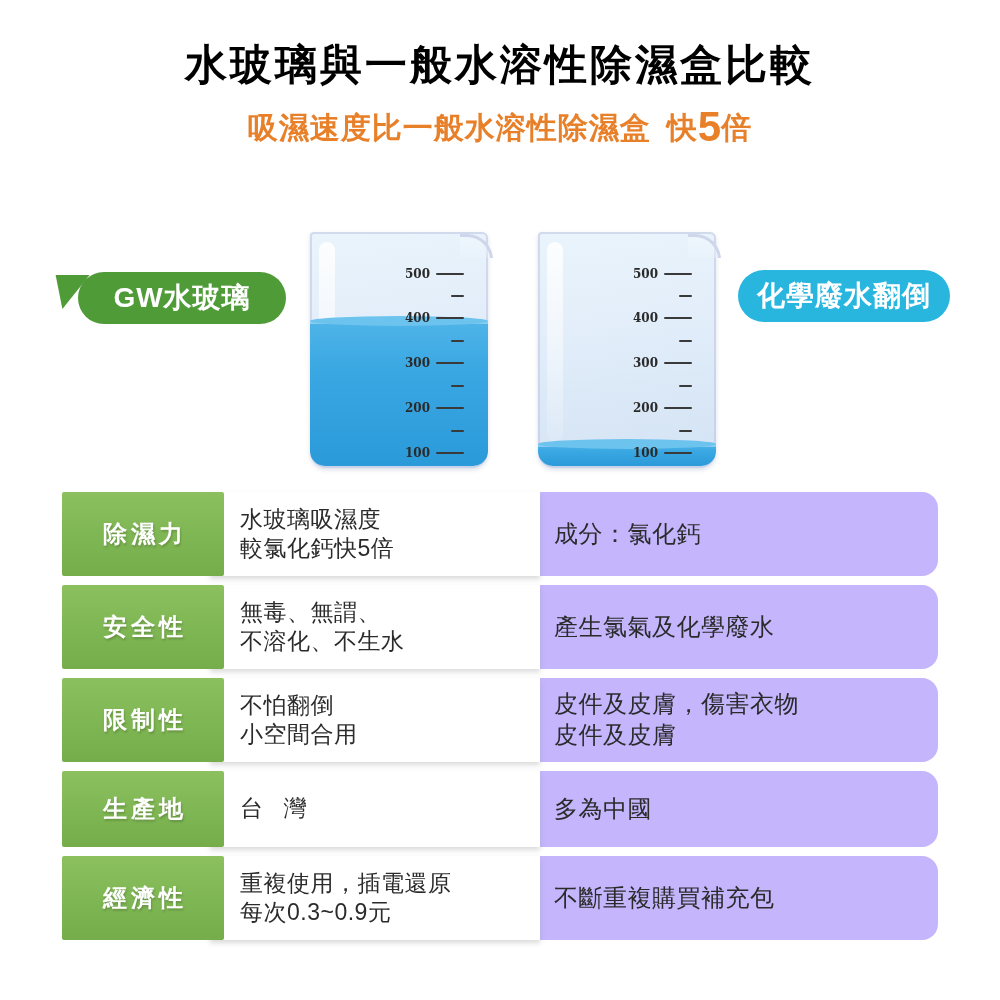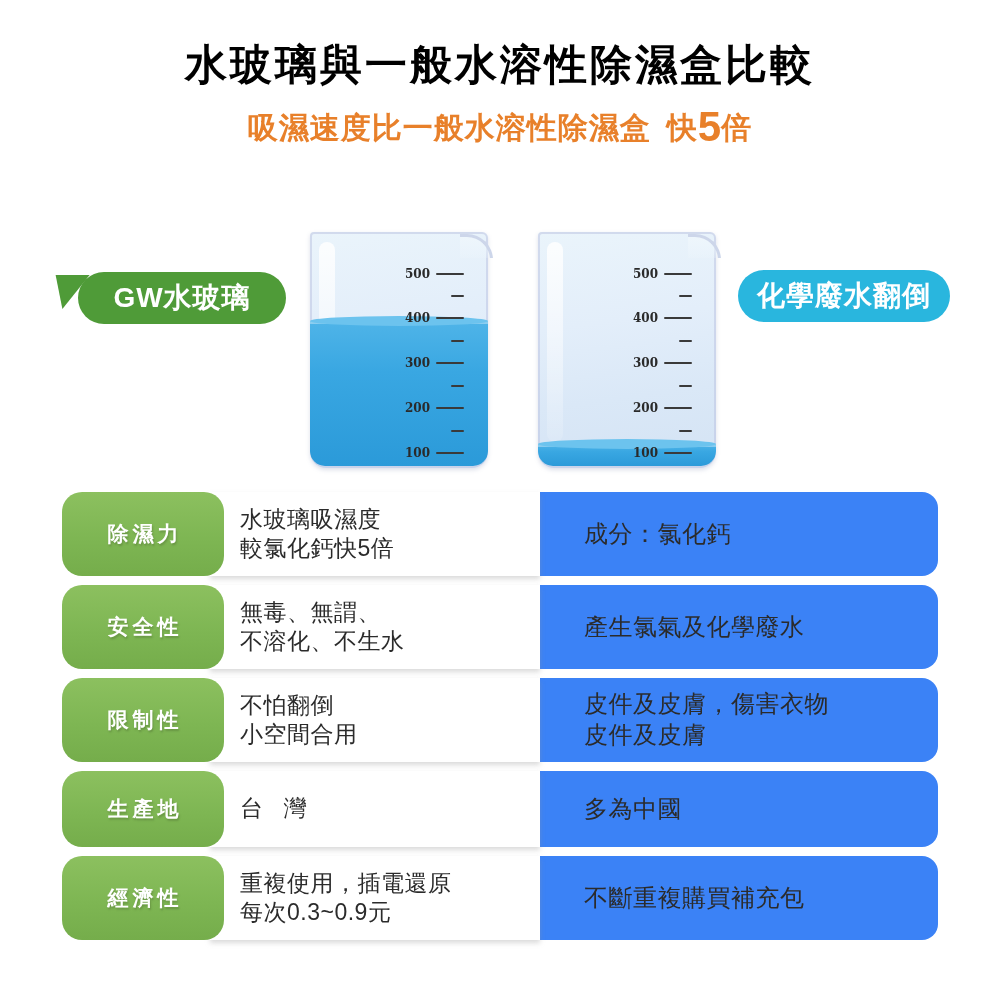--- a/index.html
+++ b/index.html
@@ -255,27 +255,27 @@
     height: 84px;
     margin-bottom: 9px;
   }
   .row-shrink { height: 76px; }
 
   .badge {
     position: absolute;
     left: 0; top: 0;
     width: 162px;
     height: 100%;
-    border-radius: 20px;
+    border-radius: 2px;
     background: linear-gradient(180deg, #8cc05f 0%, #7eb653 55%, #75ad4b 100%);
     display: flex;
     align-items: center;
     justify-content: center;
     color: #ffffff;
-    font-size: 21px;
+    font-size: 24px;
     font-weight: bold;
     letter-spacing: 4px;
     text-indent: 4px;
     text-shadow: 1px 2px 2px rgba(80,110,50,0.45);
     white-space: nowrap;
     z-index: 2;
   }
 
   .cell-left {
     position: absolute;
@@ -288,26 +288,26 @@
     flex-direction: column;
     justify-content: center;
     padding-left: 30px;
     z-index: 1;
   }
   .cell-right {
     position: absolute;
     left: 478px; top: 0;
     width: 398px;
     height: 100%;
-    background: #3b82f6;
+    background: #c4b5fd;
     border-radius: 0 16px 16px 0;
     display: flex;
     flex-direction: column;
     justify-content: center;
-    padding-left: 44px;
+    padding-left: 14px;
     padding-right: 14px;
   }
   .cell-line {
     font-size: 23px;
     color: #2b2b2b;
     line-height: 1.28;
     white-space: nowrap;
     letter-spacing: 0.5px;
   }
   .cell-right .cell-line { font-size: 24px; }

